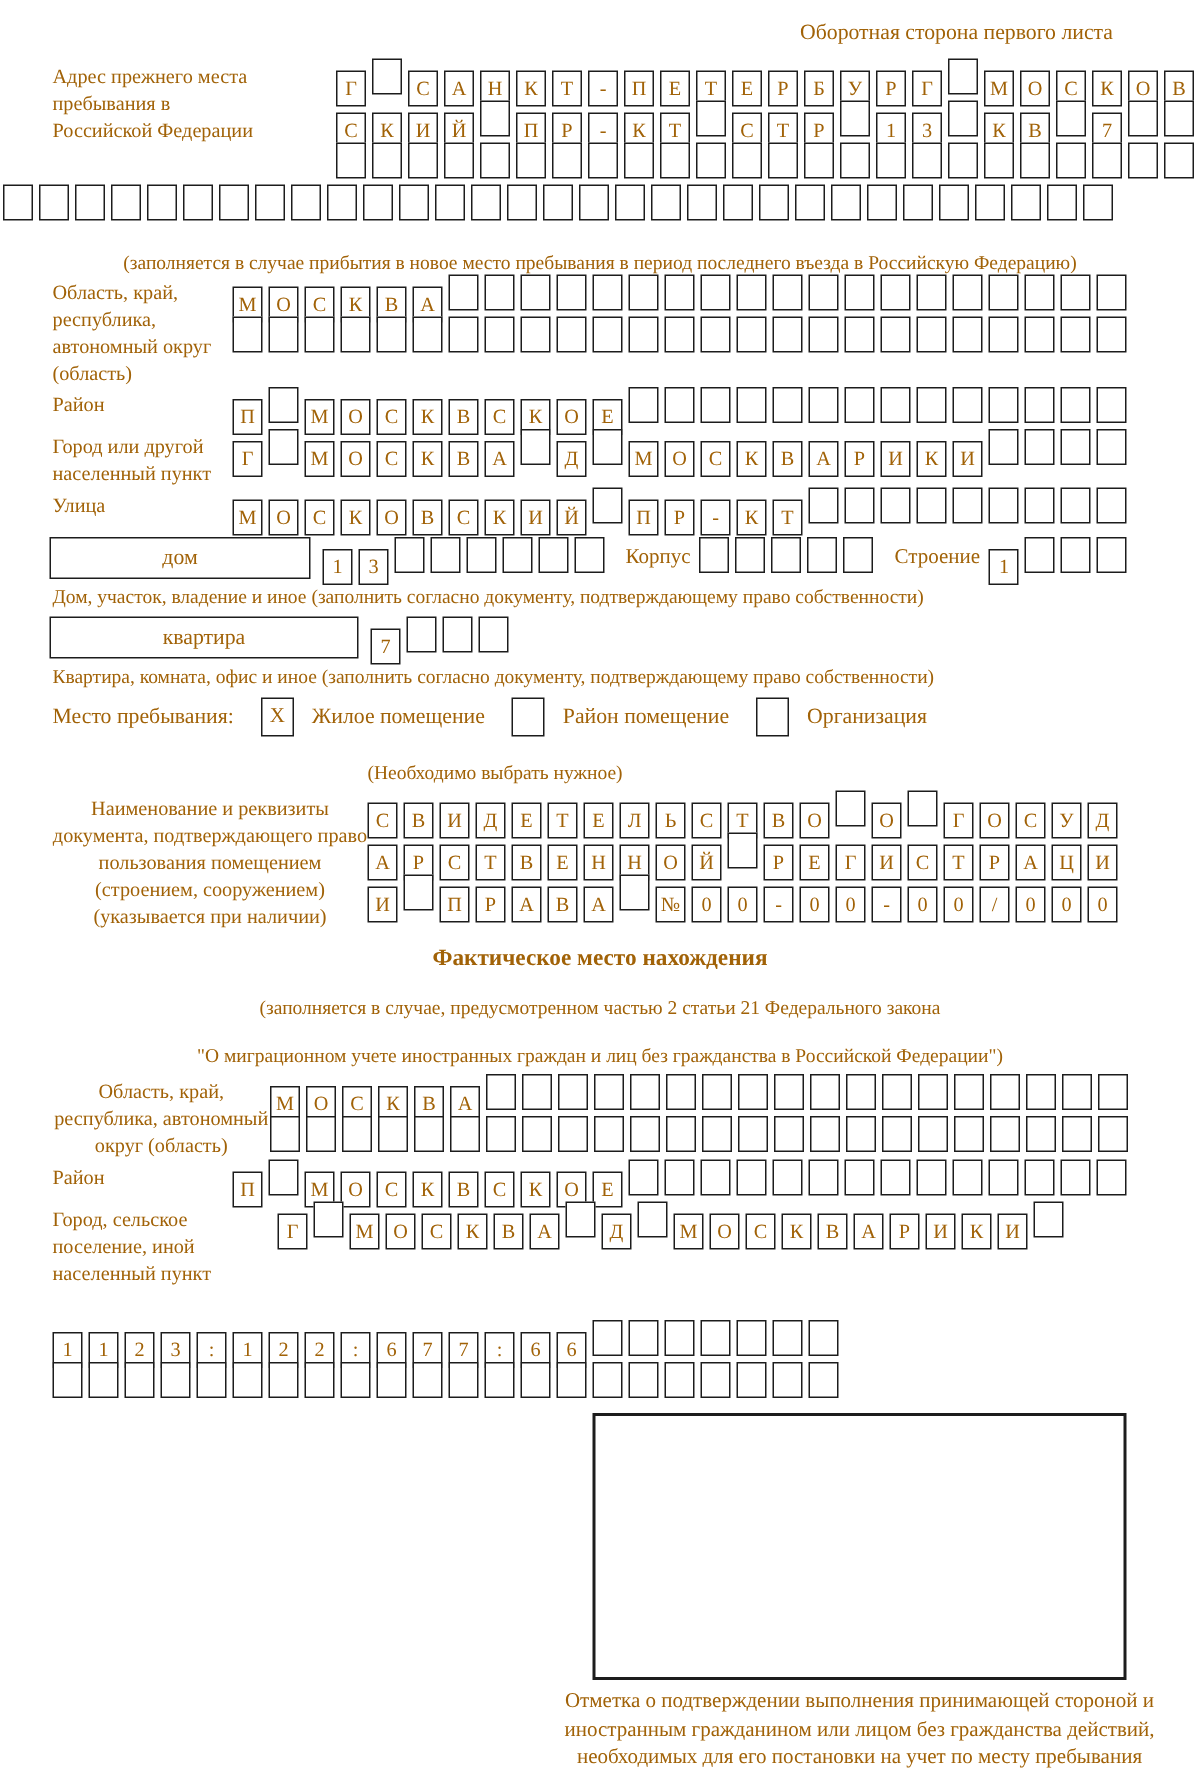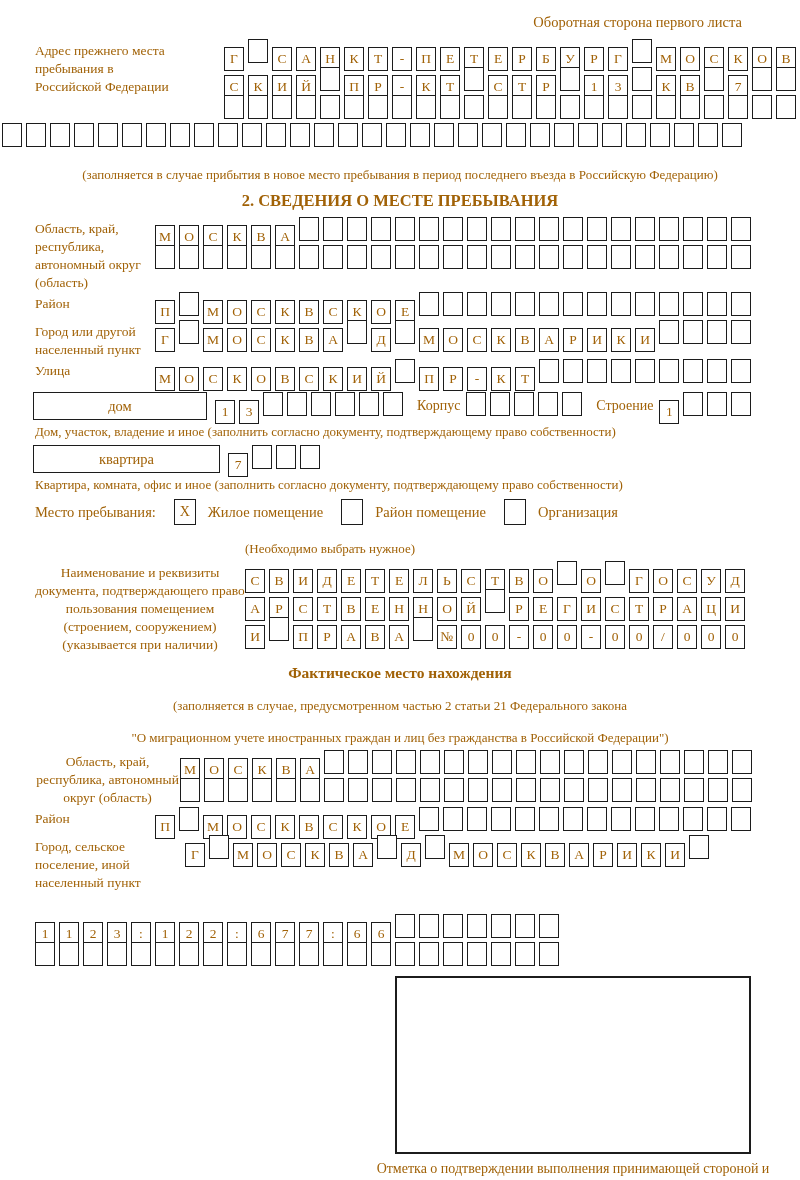--- a/index.html
+++ b/index.html
@@ -27,21 +27,21 @@
   .section-title{ text-align:center; font-weight:bold; font-size:16.5px; margin:8px 0 6px 0; }
   .sub-title{ text-align:center; font-weight:bold; font-size:15.5px; margin:10px 0 4px 0; }
   .note-left{ margin-left:35px; font-size:13px; line-height:17px; }
   .house-row{ display:flex; align-items:center; margin:4px 0 2px 33px; height:30px; }
   .wide-box{
     display:inline-flex; align-items:center; justify-content:center;
     box-sizing:border-box; height:28px; border:1.6px solid #1c1c1c;
     font-size:14.5px; margin-right:8px; background:#fff;
   }
   .box-dom{ width:174px; }
-  .box-kv{ width:187px; }
+  .box-kv{ width:206px; }
   .inline-label{ font-size:14px; margin:0 6px 0 10px; }
   .stay-row{ display:flex; align-items:center; margin:6px 0 0 35px; font-size:14.5px; }
   .checkbox{
     display:inline-flex; align-items:center; justify-content:center;
     box-sizing:border-box; width:22px; height:26px; border:1.5px solid #1c1c1c;
     font-size:14px; margin:0 12px 0 18px; background:#fff;
   }
   .confirm-box{
     box-sizing:border-box; width:356px; height:178px;
     border:2px solid #1c1c1c; margin:6px 0 6px 395px; background:#fff;
@@ -62,21 +62,20 @@
     <div class="side-label w145">Адрес прежнего места пребывания в Российской Федерации</div>
     <div>
       <div class="cellrow"><span class="cell">Г</span><span class="cell"></span><span class="cell">С</span><span class="cell">А</span><span class="cell">Н</span><span class="cell">К</span><span class="cell">Т</span><span class="cell">-</span><span class="cell">П</span><span class="cell">Е</span><span class="cell">Т</span><span class="cell">Е</span><span class="cell">Р</span><span class="cell">Б</span><span class="cell">У</span><span class="cell">Р</span><span class="cell">Г</span><span class="cell"></span><span class="cell">М</span><span class="cell">О</span><span class="cell">С</span><span class="cell">К</span><span class="cell">О</span><span class="cell">В</span></div>
       <div class="cellrow"><span class="cell">С</span><span class="cell">К</span><span class="cell">И</span><span class="cell">Й</span><span class="cell"></span><span class="cell">П</span><span class="cell">Р</span><span class="cell">-</span><span class="cell">К</span><span class="cell">Т</span><span class="cell"></span><span class="cell">С</span><span class="cell">Т</span><span class="cell">Р</span><span class="cell"></span><span class="cell">1</span><span class="cell">3</span><span class="cell"></span><span class="cell">К</span><span class="cell">В</span><span class="cell"></span><span class="cell">7</span><span class="cell"></span><span class="cell"></span></div>
       <div class="cellrow"><span class="cell"></span><span class="cell"></span><span class="cell"></span><span class="cell"></span><span class="cell"></span><span class="cell"></span><span class="cell"></span><span class="cell"></span><span class="cell"></span><span class="cell"></span><span class="cell"></span><span class="cell"></span><span class="cell"></span><span class="cell"></span><span class="cell"></span><span class="cell"></span><span class="cell"></span><span class="cell"></span><span class="cell"></span><span class="cell"></span><span class="cell"></span><span class="cell"></span><span class="cell"></span><span class="cell"></span></div>
     </div>
   </div>
   <div class="cellrow ml2"><span class="cell"></span><span class="cell"></span><span class="cell"></span><span class="cell"></span><span class="cell"></span><span class="cell"></span><span class="cell"></span><span class="cell"></span><span class="cell"></span><span class="cell"></span><span class="cell"></span><span class="cell"></span><span class="cell"></span><span class="cell"></span><span class="cell"></span><span class="cell"></span><span class="cell"></span><span class="cell"></span><span class="cell"></span><span class="cell"></span><span class="cell"></span><span class="cell"></span><span class="cell"></span><span class="cell"></span><span class="cell"></span><span class="cell"></span><span class="cell"></span><span class="cell"></span><span class="cell"></span><span class="cell"></span><span class="cell"></span></div>
   <div class="footnote">(заполняется в случае прибытия в новое место пребывания в период последнего въезда в Российскую Федерацию)</div>
 
-  <div class="section-title">2. СВЕДЕНИЯ О МЕСТЕ ПРЕБЫВАНИЯ</div>
 
   <div class="flexrow ml35">
     <div class="side-label w120">Область, край, республика, автономный округ (область)</div>
     <div>
       <div class="cellrow"><span class="cell">М</span><span class="cell">О</span><span class="cell">С</span><span class="cell">К</span><span class="cell">В</span><span class="cell">А</span><span class="cell"></span><span class="cell"></span><span class="cell"></span><span class="cell"></span><span class="cell"></span><span class="cell"></span><span class="cell"></span><span class="cell"></span><span class="cell"></span><span class="cell"></span><span class="cell"></span><span class="cell"></span><span class="cell"></span><span class="cell"></span><span class="cell"></span><span class="cell"></span><span class="cell"></span><span class="cell"></span><span class="cell"></span></div>
       <div class="cellrow"><span class="cell"></span><span class="cell"></span><span class="cell"></span><span class="cell"></span><span class="cell"></span><span class="cell"></span><span class="cell"></span><span class="cell"></span><span class="cell"></span><span class="cell"></span><span class="cell"></span><span class="cell"></span><span class="cell"></span><span class="cell"></span><span class="cell"></span><span class="cell"></span><span class="cell"></span><span class="cell"></span><span class="cell"></span><span class="cell"></span><span class="cell"></span><span class="cell"></span><span class="cell"></span><span class="cell"></span><span class="cell"></span></div>
     </div>
   </div>
 
   <div class="flexrow ml35">

